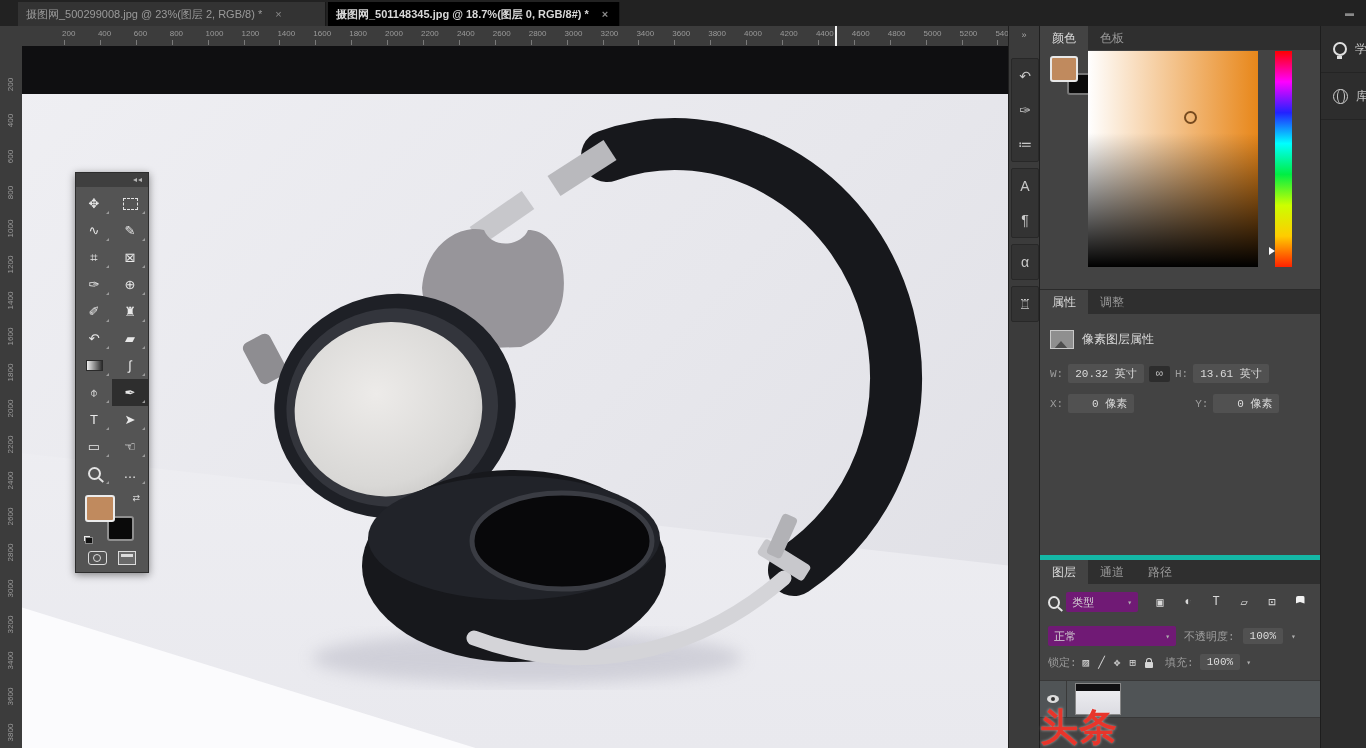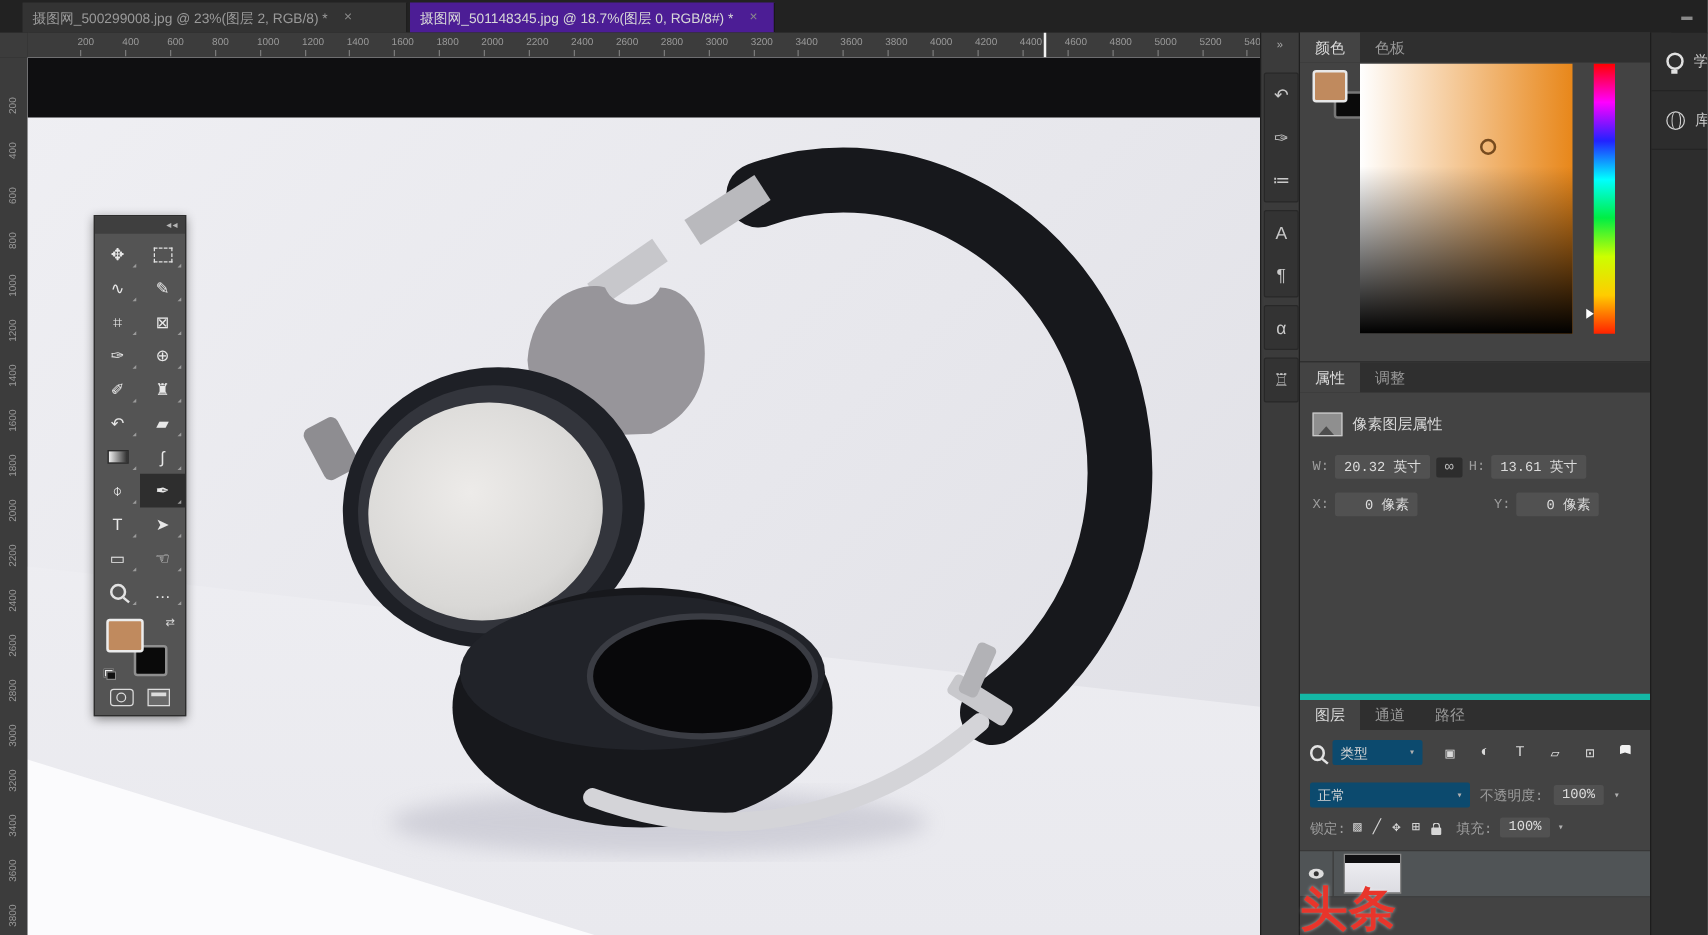--- a/index.html
+++ b/index.html
@@ -8,21 +8,21 @@
        color:#cfcfcf;font-size:11px;background:#2b2b2b;}
   .abs{position:absolute;}
 
   
   #tabbar{left:0;top:0;width:1366px;height:26px;background:#222;border-bottom:1px solid #161616;}
   .doctab{position:absolute;top:2px;height:24px;display:flex;align-items:center;gap:13px;
           padding:0 8px;box-sizing:border-box;border-right:1px solid #181818;white-space:nowrap;overflow:hidden;}
   .doctab .t{font-size:11px;}
   .doctab .x{color:#8b8b8b;font-size:11px;}
   #tab1{left:18px;width:308px;background:#333;color:#9a9a9a;}
-  #tab2{left:328px;width:292px;background:#4c1d95;color:#d8d8d8;}
+  #tab2{left:328px;width:292px;background:#000000;color:#d8d8d8;font-weight:bold;}
   #win-collapse{right:12px;top:8px;color:#8a8a8a;font-size:9px;}
 
   
   #ruler-corner{left:0;top:26px;width:22px;height:20px;background:#3c3c3c;border-right:1px solid #262626;border-bottom:1px solid #262626;}
   #ruler-h{left:22px;top:26px;width:986px;height:20px;background:#3c3c3c;border-bottom:1px solid #242424;overflow:hidden;}
   .htick{position:absolute;top:3px;font-size:8px;color:#9a9a9a;}
   .htick::after{content:"";position:absolute;left:2px;top:11px;width:1px;height:5px;background:#7a7a7a;}
   #ruler-marker{position:absolute;top:0;width:2px;height:20px;background:#f2f2f2;}
   #ruler-v{left:0;top:46px;width:22px;height:702px;background:#3c3c3c;border-right:1px solid #242424;overflow:hidden;}
   .vtick{position:absolute;left:-4px;width:28px;text-align:center;font-size:8px;color:#9a9a9a;transform:rotate(-90deg);}
@@ -90,21 +90,21 @@
   #props-title-row{position:absolute;left:10px;top:40px;display:flex;align-items:center;gap:8px;}
   .thumb-ico{width:22px;height:17px;background:#8f8f8f;border:1px solid #c9c9c9;position:relative;overflow:hidden;}
   .thumb-ico::after{content:"";position:absolute;left:2px;bottom:-2px;width:0;height:0;border-left:8px solid transparent;border-right:8px solid transparent;border-bottom:9px solid #4d4d4d;}
   .props-row{position:absolute;left:10px;width:260px;display:flex;align-items:center;gap:5px;color:#9d9d9d;}
   .valbox{background:#515151;color:#dcdcdc;padding:2px 7px;border-radius:2px;white-space:nowrap;}
   .linkbox{background:#2d2d2d;color:#bbb;padding:1px 7px;border-radius:2px;font-size:12px;}
 
   #layers-panel{top:534px;height:188px;}
   .lrow{position:absolute;left:0;width:280px;display:flex;align-items:center;}
   #layer-filter-row{top:32px;padding:0 8px;box-sizing:border-box;gap:6px;}
-  .selbox{background:#0c4a6e;border-radius:2px;height:20px;display:flex;align-items:center;gap:4px;padding:0 6px;color:#d5d5d5;}
+  .selbox{background:#701a75;border-radius:2px;height:20px;display:flex;align-items:center;gap:4px;padding:0 6px;color:#d5d5d5;}
   .chev{color:#b0b0b0;font-size:8px;}
   #filter-icons{display:flex;gap:4px;margin-left:4px;}
   .ficell{width:24px;height:20px;display:flex;align-items:center;justify-content:center;color:#d9d9d9;font-size:12px;}
   .flagicon{width:9px;height:12px;background:#f2f2f2;border-radius:2px;clip-path:polygon(0 0,100% 0,100% 62%,50% 50%,0 62%);}
   #layer-blend-row{top:66px;padding:0 8px;box-sizing:border-box;gap:8px;}
   #blend-select{width:116px;justify-content:space-between;}
   #layer-lock-row{top:94px;padding:0 8px;box-sizing:border-box;gap:6px;color:#9d9d9d;}
   #lock-icons{display:flex;gap:9px;align-items:center;}
   .lockico{color:#d6d6d6;font-size:11px;}
   .minilock{width:8px;height:6px;background:#d6d6d6;border-radius:1px;position:relative;margin-top:5px;}

